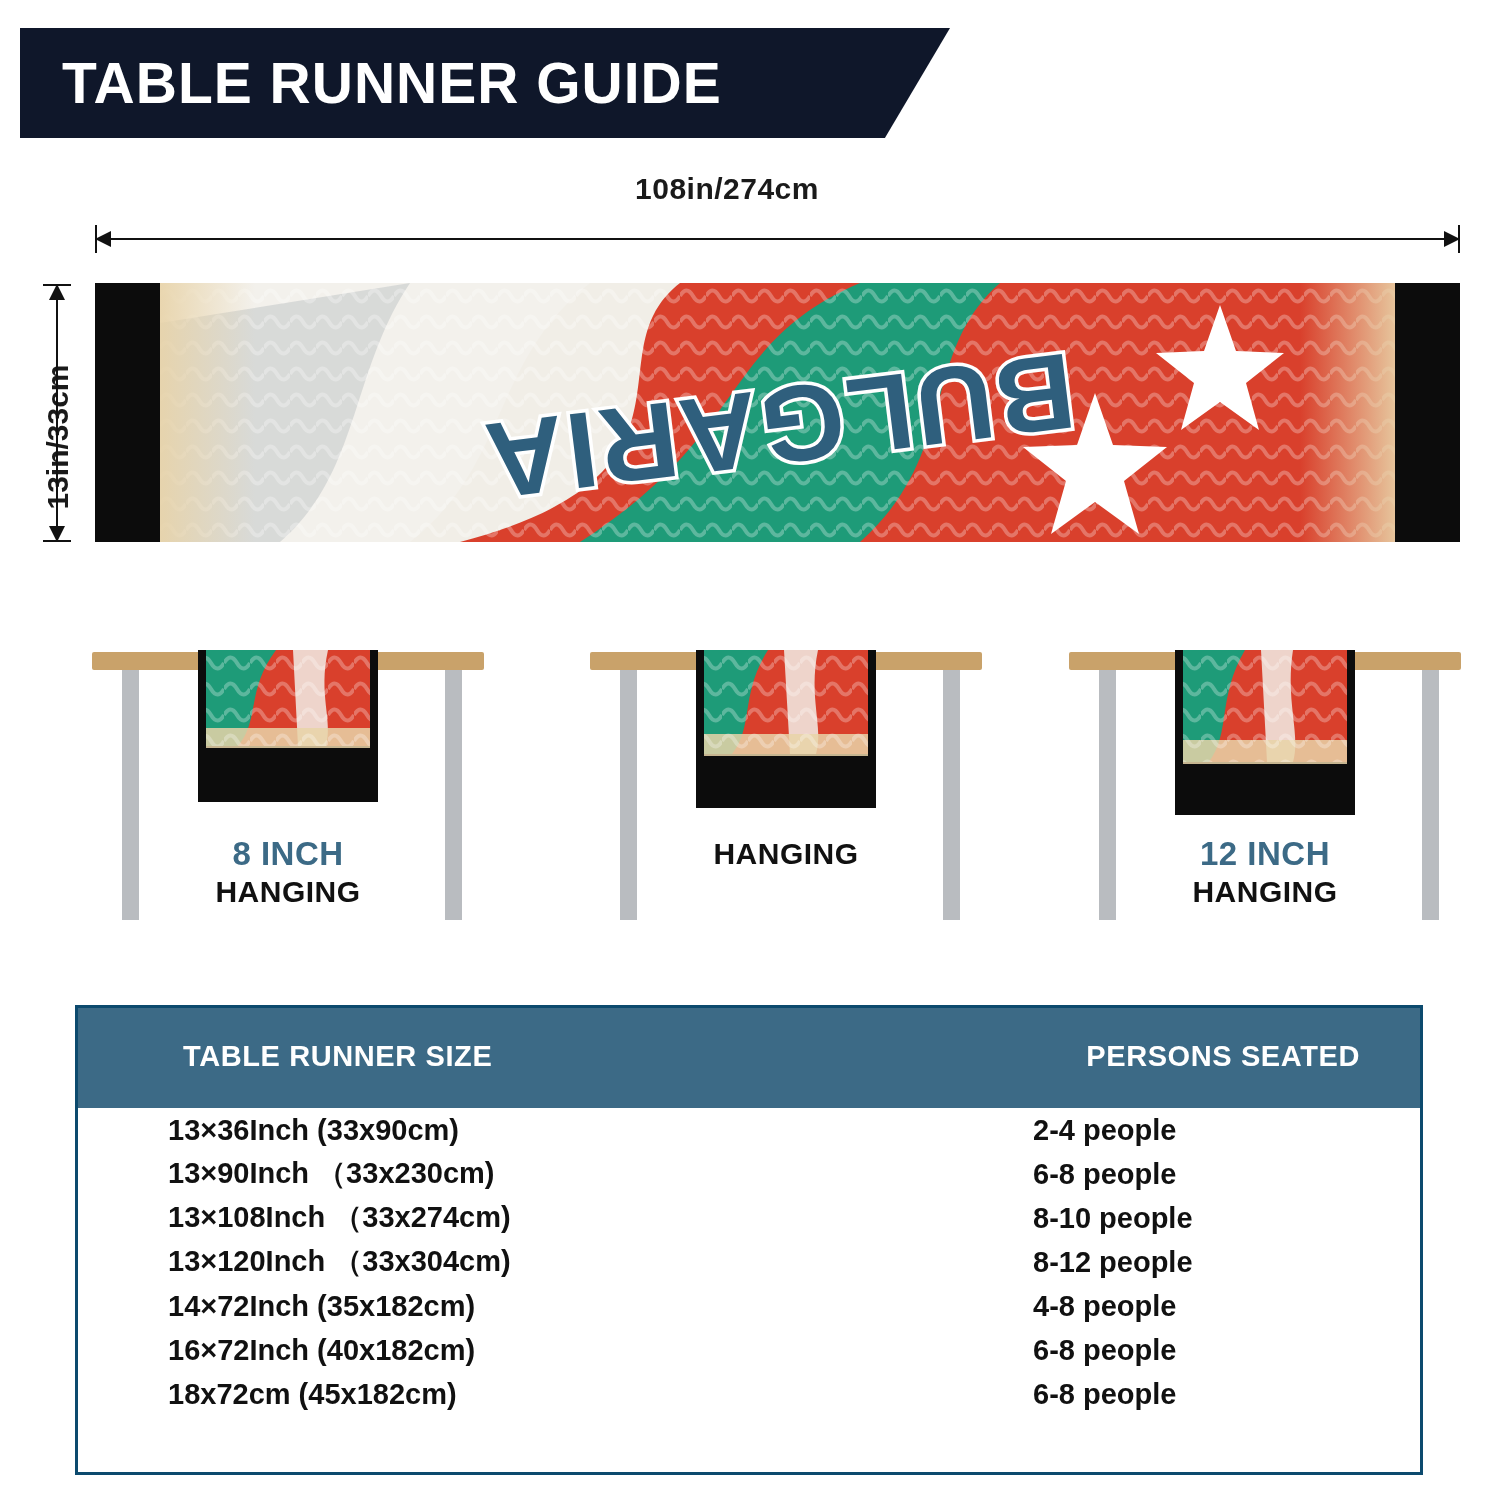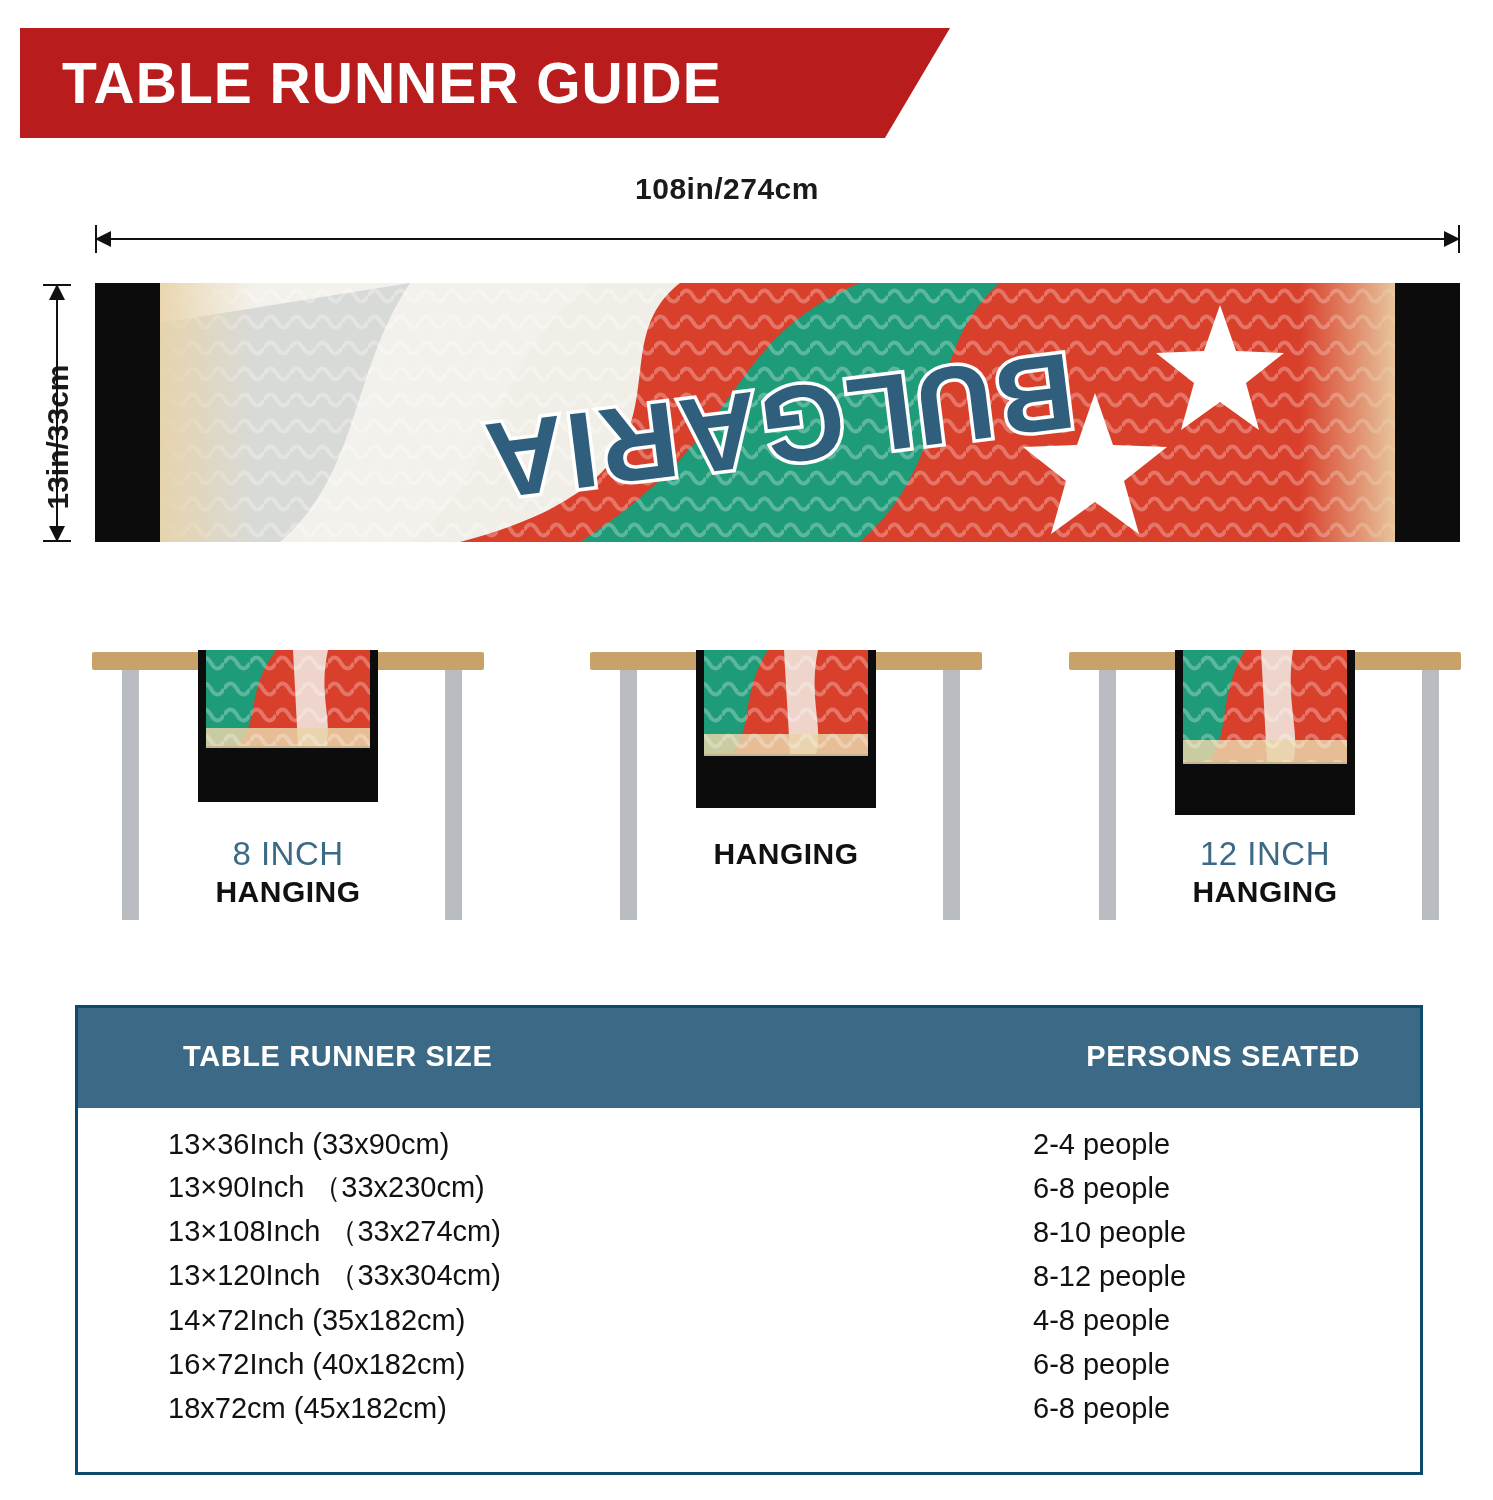--- a/index.html
+++ b/index.html
@@ -15,21 +15,21 @@
     overflow: hidden;
   }
 
   
   .header-banner {
     position: absolute;
     left: 20px;
     top: 28px;
     width: 930px;
     height: 110px;
-    background: #b91c1c;
+    background: #0f172a;
     clip-path: polygon(0 0, 100% 0, 93% 100%, 0 100%);
     display: flex;
     align-items: center;
   }
   .header-title {
     color: #ffffff;
     font-size: 57px;
     font-weight: bold;
     letter-spacing: 1px;
     margin-left: 42px;
@@ -177,21 +177,21 @@
 
   .hang-label {
     position: absolute;
     top: 195px;
     width: 392px;
     text-align: center;
   }
   .hang-label .big {
     display: block;
     font-size: 33px;
-    font-weight: normal;
+    font-weight: bold;
     color: #3c6a86;
     letter-spacing: 0.5px;
   }
   .hang-label .small {
     display: block;
     font-size: 30px;
     font-weight: bold;
     color: #111;
     letter-spacing: 0.5px;
     margin-top: 2px;
@@ -219,21 +219,21 @@
     color: #fff;
     font-size: 29px;
     font-weight: bold;
     letter-spacing: 0.6px;
   }
   .th-size { left: 105px; }
   .th-persons { right: 60px; }
 
   .table-body {
     position: relative;
-    padding-top: 14px;
+    font-weight: bold;
   }
   .trow {
     display: flex;
     align-items: center;
     height: 44px;
   }
   .td-size {
     width: 860px;
     padding-left: 90px;
     box-sizing: border-box;

